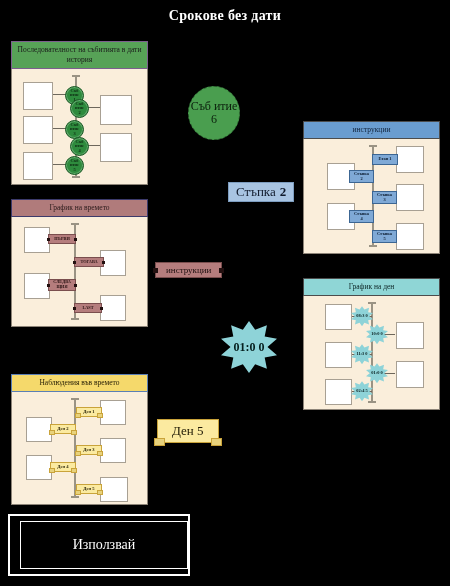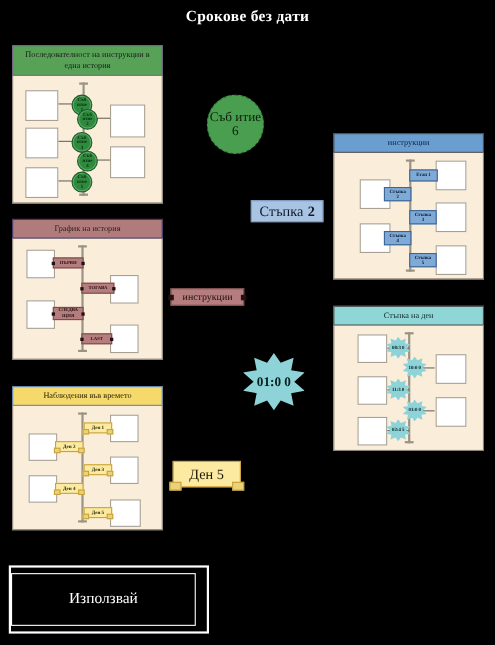--- a/index.html
+++ b/index.html
@@ -133,35 +133,35 @@
   .big-ban:before,.big-ban:after{
     content:"";position:absolute;bottom:-4px;width:9px;height:6px;
     background:#e8d27c;border:1px solid #c9a33a;
   }
   .big-ban:before{left:-4px;} .big-ban:after{right:-4px;}
 
   
   .bottom{
     position:absolute;left:8px;top:514px;width:182px;height:62px;
     border:2px solid #ffffff;background:#000;box-sizing:border-box;
-    display:flex;align-items:center;justify-content:flex-start;
+    display:flex;align-items:center;justify-content:flex-end;
   }
   .bottom-inner{
     border:1px solid #ffffff;width:168px;height:48px;box-sizing:border-box;
     display:flex;align-items:center;justify-content:center;
     color:#ffffff;font-size:14px;line-height:1.15;text-align:center;padding:0 4px;
   }
 </style>
 </head>
 <body>
 
 <div class="page-title">Срокове без дати</div>
 
 <div class="panel p1" style="left:11px;top:41px;width:137px;">
-  <div class="panel-head">Последователност на инструкции в една история</div>
+  <div class="panel-head">Последователност на събитията в дати история</div>
   <div class="panel-body" style="height:116px;">
     <div class="axis" style="left:63px;"></div>
 
     <div class="conn" style="left:40px;top:25px;width:22px;"></div>
     <div class="conn" style="left:66px;top:38px;width:22px;"></div>
     <div class="conn" style="left:40px;top:59px;width:22px;"></div>
     <div class="conn" style="left:66px;top:76px;width:22px;"></div>
     <div class="conn" style="left:40px;top:95px;width:22px;"></div>
 
     <div class="box" style="left:11px;top:13px;width:28px;height:26px;"></div>
@@ -197,37 +197,37 @@
     <div class="node ev" style="left:53px;top:87px;">
       <div>
           <span>Съб итие</span>
           <span>5</span>
         </div>
     </div>
   </div>
 </div>
 
 <div class="panel p2" style="left:11px;top:199px;width:137px;">
-  <div class="panel-head">График на история</div>
+  <div class="panel-head">График на времето</div>
   <div class="panel-body" style="height:110px;">
     <div class="axis" style="left:62px;"></div>
 
     <div class="box" style="left:12px;top:10px;width:24px;height:24px;"></div>
     <div class="box" style="left:88px;top:33px;width:24px;height:24px;"></div>
     <div class="box" style="left:12px;top:56px;width:24px;height:24px;"></div>
     <div class="box" style="left:88px;top:78px;width:24px;height:24px;"></div>
 
     <div class="tag" style="left:36px;top:17px;width:26px;height:8px;">ПЪРВИ</div>
     <div class="tag" style="left:62px;top:40px;width:28px;height:8px;">ТОГАВА</div>
     <div class="tag" style="left:36px;top:62px;width:26px;height:10px;">СЛЕДВА ЩИЯ</div>
     <div class="tag" style="left:62px;top:86px;width:26px;height:8px;">LAST</div>
   </div>
 </div>
 
-<div class="panel p3" style="left:11px;top:351px;width:137px;">
+<div class="panel p3" style="left:11px;top:374px;width:137px;">
   <div class="panel-head">Наблюдения във времето</div>
   <div class="panel-body" style="height:113px;">
     <div class="axis" style="left:62px;"></div>
 
     <div class="box" style="left:88px;top:8px;width:24px;height:23px;"></div>
     <div class="box" style="left:14px;top:25px;width:24px;height:23px;"></div>
     <div class="box" style="left:88px;top:46px;width:24px;height:23px;"></div>
     <div class="box" style="left:14px;top:63px;width:24px;height:23px;"></div>
     <div class="box" style="left:88px;top:85px;width:26px;height:23px;"></div>
 
@@ -266,21 +266,21 @@
       <span>4</span></div>
     </div>
     <div class="step" style="left:68px;top:91px;width:23px;height:11px;">
       <div><span>Стъпка</span><br>
       <span>5</span></div>
     </div>
   </div>
 </div>
 
 <div class="panel p5" style="left:303px;top:278px;width:137px;">
-  <div class="panel-head">Стъпка на ден</div>
+  <div class="panel-head">График на ден</div>
   <div class="panel-body" style="height:114px;">
     <div class="axis" style="left:67px;"></div>
 
     <div class="conn" style="left:44px;top:20px;width:24px;"></div>
     <div class="conn" style="left:67px;top:38px;width:24px;"></div>
     <div class="conn" style="left:44px;top:58px;width:24px;"></div>
     <div class="conn" style="left:67px;top:77px;width:24px;"></div>
     <div class="conn" style="left:44px;top:95px;width:24px;"></div>
 
     <div class="box" style="left:21px;top:8px;width:25px;height:24px;"></div>

